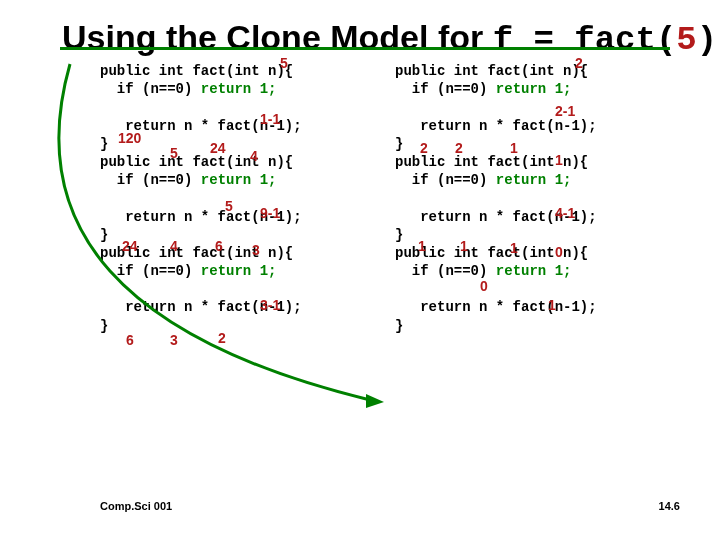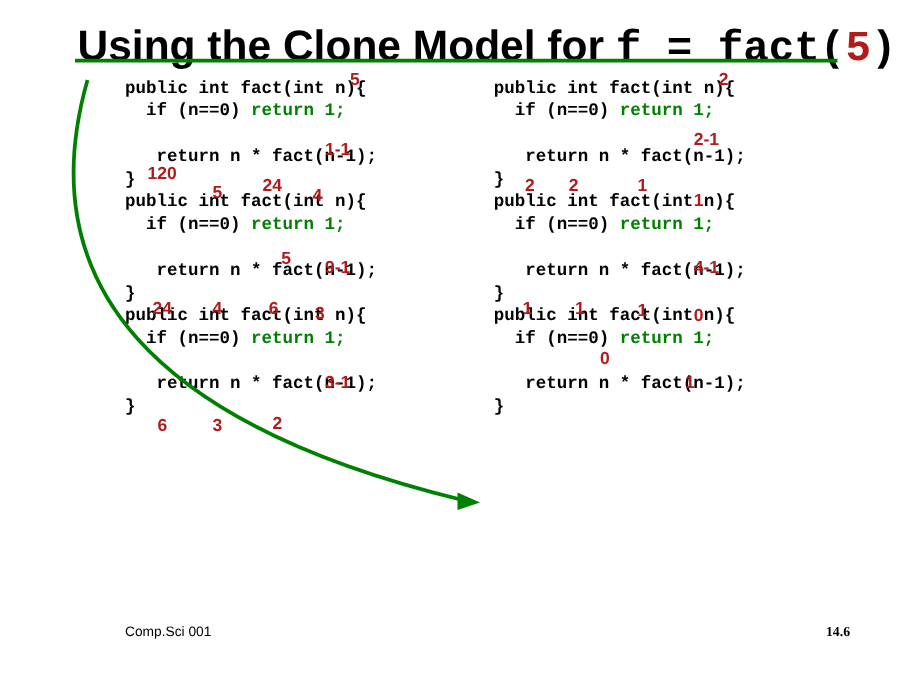--- a/index.html
+++ b/index.html
@@ -60,29 +60,29 @@
     font-weight: bold;
     color: #b31b1b;
     z-index: 3;
   }
   .footer-left {
     position: absolute;
     bottom: 28px;
     left: 100px;
     font-family: Arial, sans-serif;
     font-size: 11px;
-    font-weight: normal;
+    font-weight: bold;
     color: #000;
     margin-top: 32px;
   }
   .footer-right {
     position: absolute;
     bottom: 28px;
     right: 40px;
-    font-family: Liberation Serif, serif;
+    font-family: Liberation Sans, sans-serif;
     font-size: 11px;
     font-weight: bold;
     color: #000;
   }
   svg.arc {
     position: absolute;
     top: 50px;
     left: 40px;
     z-index: 1;
     pointer-events: none;

